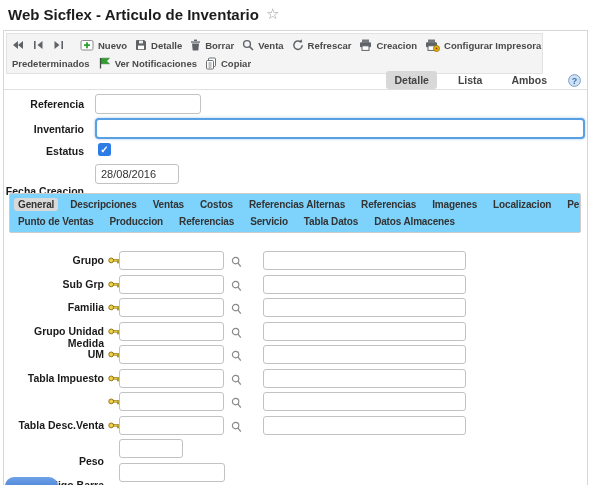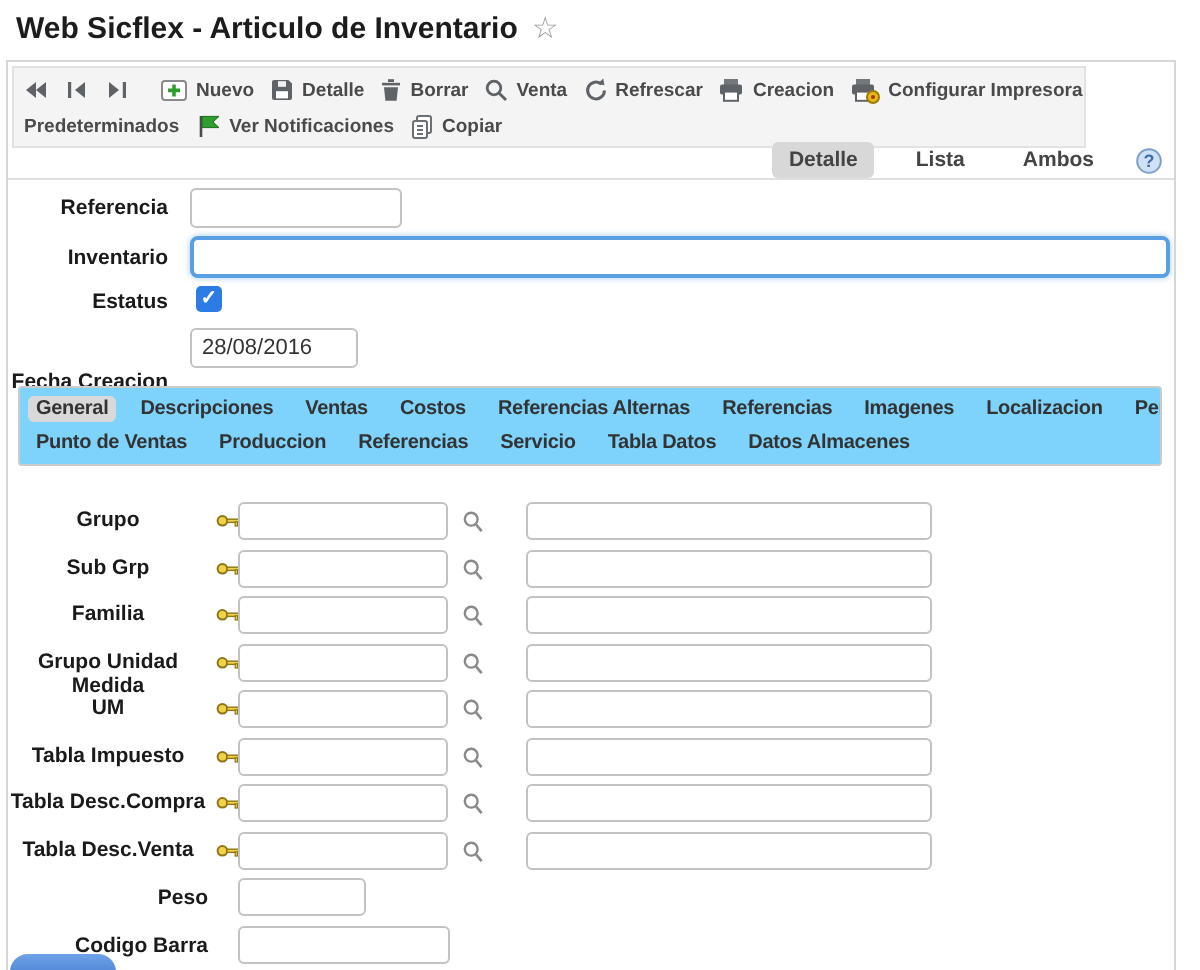--- a/index.html
+++ b/index.html
@@ -41,27 +41,27 @@
   .checkbox .check{color:#fff;font-size:10px;font-weight:700;line-height:1;}
   
   .section-tabs{position:absolute;left:5px;top:162px;width:572px;height:40px;background:#7dd3fc;
                 border:1px solid #cccccc;border-radius:2px;box-sizing:border-box;padding:2px 4px;overflow:hidden;}
   .strow{display:flex;align-items:center;height:17px;gap:8px;white-space:nowrap;
          font-size:10px;font-weight:700;color:#333;letter-spacing:-0.15px;}
   .stab{padding:1px 4px;border-radius:3px;cursor:pointer;}
   .stab.active{background:#d9d9d9;}
   
   .lrow{position:absolute;left:0;width:100%;height:20px;}
-  .lrow .flabel{width:100px;top:3px;text-align:center;}
+  .lrow .flabel{width:100px;top:3px;}
   .lrow .keyicon{position:absolute;left:104px;top:5px;}
   .lrow .code{left:115px;top:0;width:105px;height:19px;}
   .lrow .mag{position:absolute;left:227px;top:3px;cursor:pointer;}
   .lrow .descf{left:259px;top:0;width:203px;height:19px;}
   .srow{position:absolute;left:0;width:100%;height:20px;}
-  .srow .flabel{width:100px;top:4px;}
+  .srow .flabel{width:100px;top:16px;}
   .peso-input{left:115px;top:0;width:64px;height:19px;}
   .codigo-input{left:115px;top:0;width:106px;height:19px;}
   
   .float-pill{position:absolute;left:1px;top:446px;width:53px;height:18px;border-radius:9px;
               background:linear-gradient(#6fa2e8,#3670c8);cursor:pointer;}
 </style>
 </head>
 <body>
 
 <div class="screen">
@@ -345,21 +345,20 @@
             </svg>
           </span>
       <input class="inp code" value="" style="">
       <span class="mag"><svg width="11" height="12">
               <circle cx="4.6" cy="4.6" r="3.2" fill="none" stroke="#8a8a8a" stroke-width="1.2"></circle>
               <line x1="7" y1="7.2" x2="9.8" y2="10.6" stroke="#8a8a8a" stroke-width="1.3"></line>
             </svg></span>
       <input class="inp descf" value="" style="">
     </div>
         <div class="lrow" style="top:361px">
-      <label class="flabel">Tabla Desc.Compra</label>
       <span class="icon keyicon">
             <svg width="14" height="9">
               <circle cx="3.2" cy="4.4" r="2.4" fill="#f0d24a" stroke="#8f7514"></circle>
               <rect x="5.5" y="3.6" width="8" height="1.6" fill="#f0d24a" stroke="#8f7514" stroke-width="0.7"></rect>
               <rect x="9.6" y="4.9" width="1.2" height="2.1" fill="#f0d24a" stroke="#8f7514" stroke-width="0.6"></rect>
               <rect x="11.8" y="4.9" width="1.2" height="2.1" fill="#f0d24a" stroke="#8f7514" stroke-width="0.6"></rect>
             </svg>
           </span>
       <input class="inp code" value="" style="">
       <span class="mag"><svg width="11" height="12">

